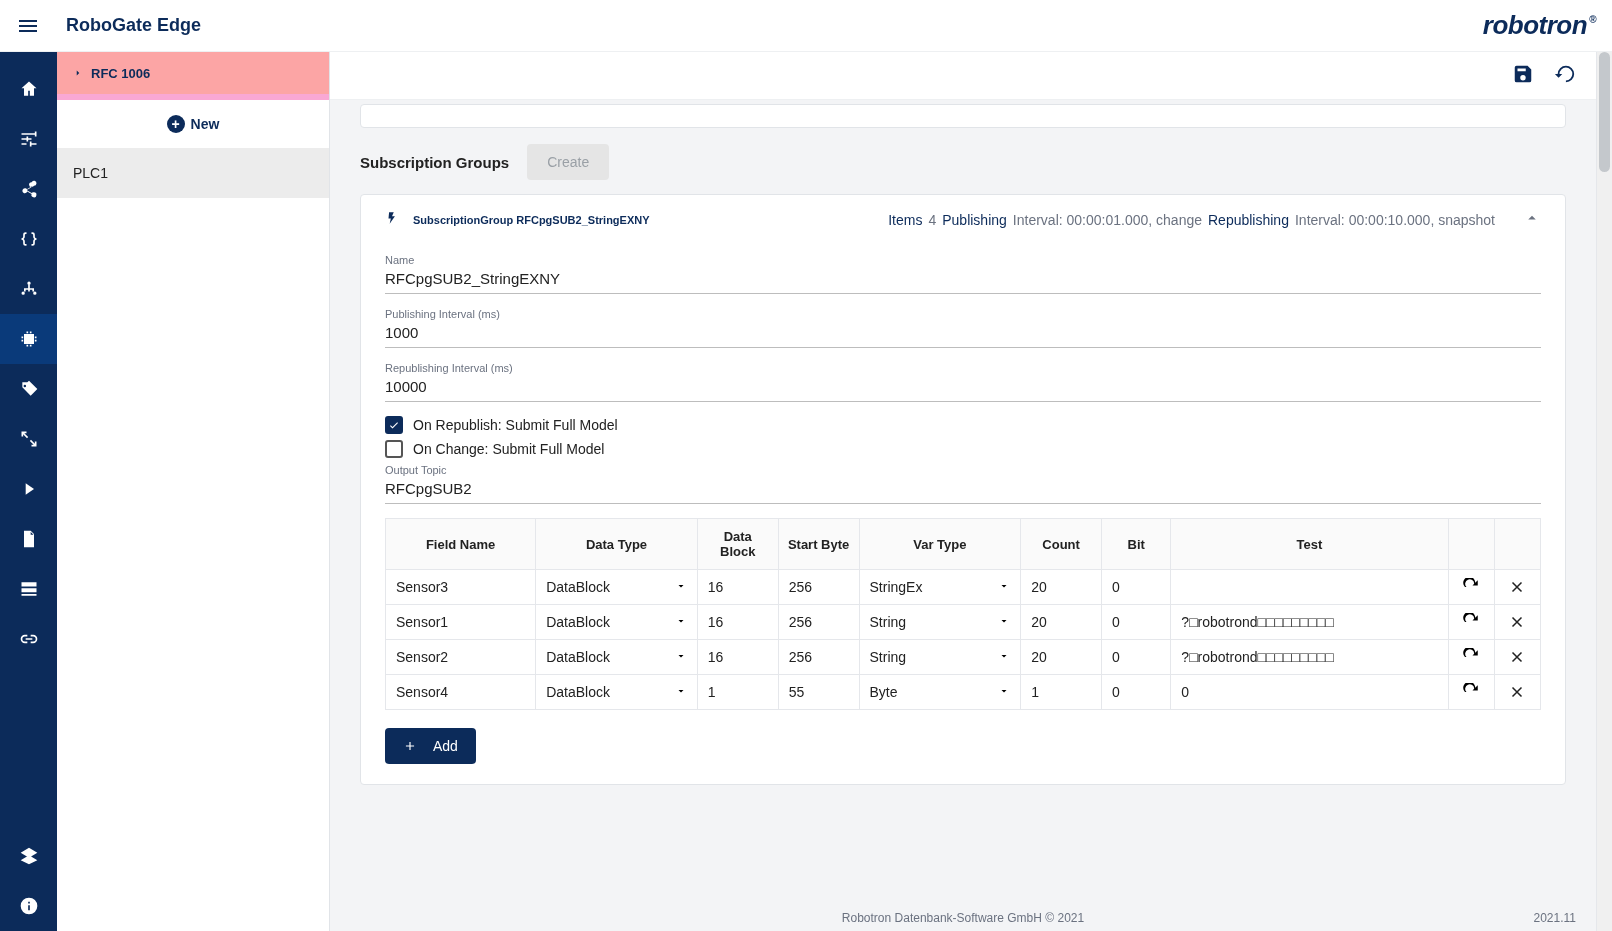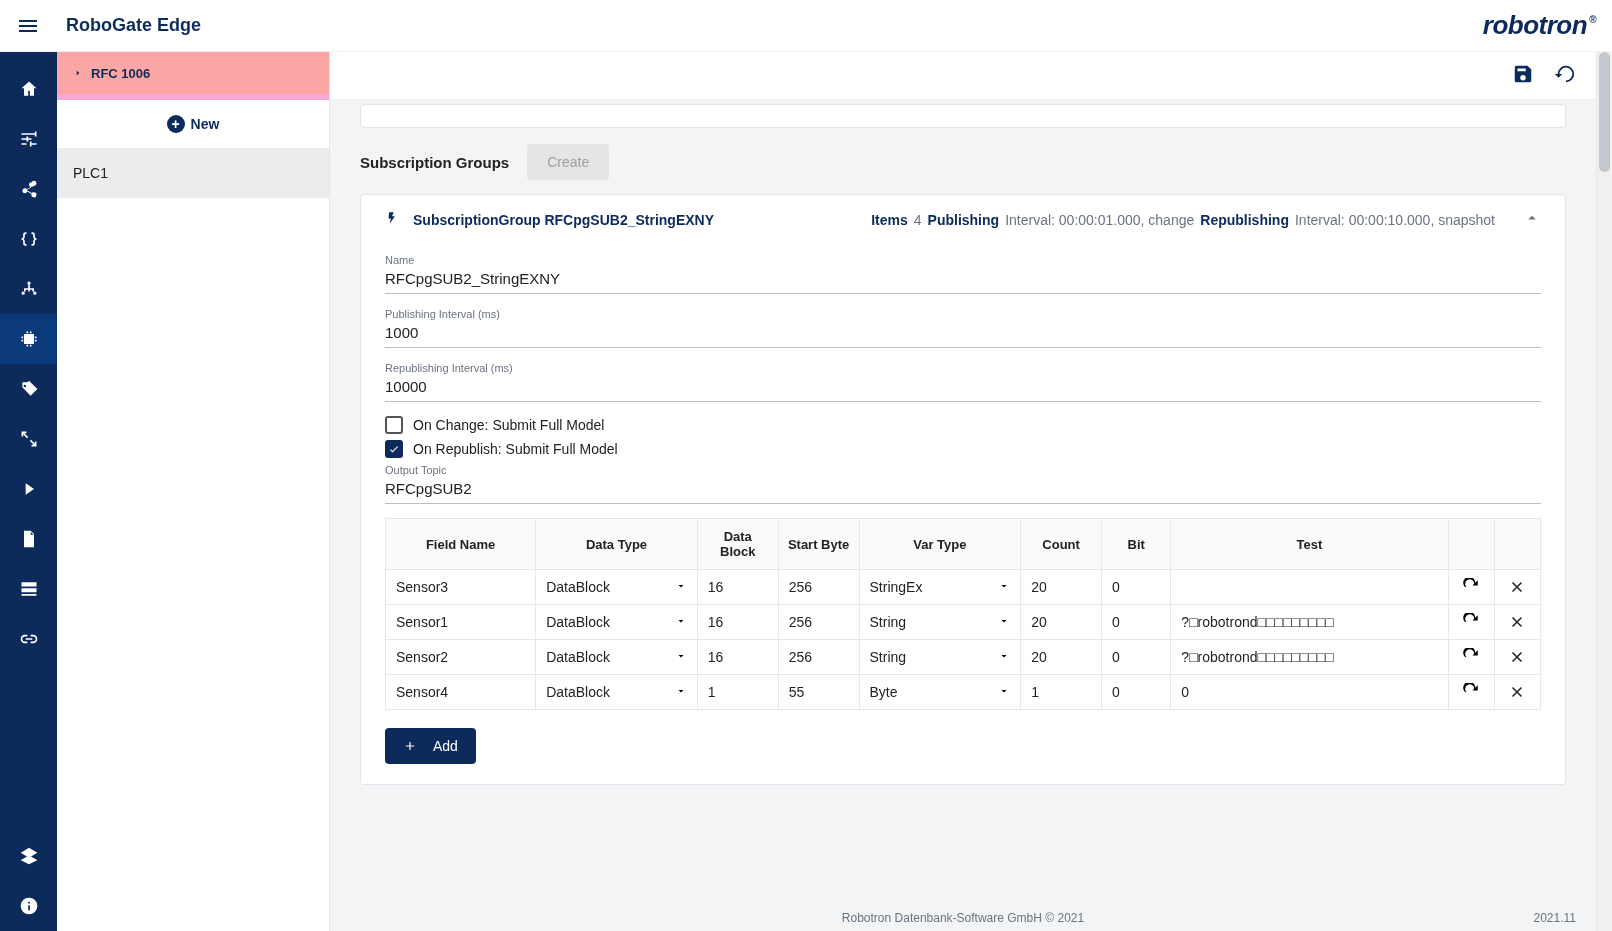--- a/index.html
+++ b/index.html
@@ -57,23 +57,23 @@
   .card-stub{background:#fff; border:1px solid var(--light-border); border-radius:4px; height:24px; margin:4px 0 16px 0;}
 
   .sg-header-row{display:flex; align-items:center; gap:18px; margin-bottom:14px;}
   .sg-header-row .lbl{font-weight:700; color:#222; font-size:15px;}
   .sg-input{flex:0 0 270px; border:none; border-bottom:1px solid #bdbdbd; background:transparent; padding:6px 0; font-size:15px; color:var(--muted); outline:none;}
   .create-btn{background:#e5e5e5; color:#9aa0a6; border:none; border-radius:4px; padding:10px 20px; font-size:14px; cursor:default;}
 
   .card{background:#fff; border:1px solid var(--light-border); border-radius:4px; padding:0;}
   .card-head{display:flex; align-items:center; padding:14px 24px; gap:14px;}
   .card-head .bolt svg{width:14px;height:14px;}
-  .card-head .title{font-weight:700; color:var(--navy); font-size:14px;}
+  .card-head .title{font-weight:700; color:var(--navy); font-size:11px;}
   .card-head .meta{margin-left:auto; display:flex; align-items:center; gap:6px; font-size:14px; flex-wrap:wrap;}
-  .card-head .meta b{font-weight:700; color:var(--navy);}
+  .card-head .meta b{font-weight:400; color:var(--navy);}
   .card-head .meta .grey{color:var(--muted);}
   .card-head .expand{margin-left:14px; color:var(--muted); cursor:pointer;}
   .card-head .expand svg{width:18px;height:18px;}
 
   .card-body{padding:4px 24px 20px 24px;}
 
   .field{margin:6px 0 14px 0;}
   .field .flabel{font-size:11px; color:var(--muted);}
   .field .finput{width:100%; border:none; border-bottom:1px solid #bdbdbd; padding:4px 0 6px 0; font-size:15px; color:#222; background:transparent; outline:none;}
 
@@ -258,30 +258,30 @@
             <div class="field">
               <div class="flabel">Publishing Interval (ms)</div>
               <input class="finput" value="1000" style="">
             </div>
             <div class="field">
               <div class="flabel">Republishing Interval (ms)</div>
               <input class="finput" value="10000" style="">
             </div>
 
             <div class="chk-row">
-              <span class="chk"></span>
-              <span>On Change: Submit Full Model</span>
-            </div>
-            <div class="chk-row">
               <span class="chk checked">
                   <svg viewBox="0 0 24 24">
                     <path fill="#fff" d="M9 16.2l-3.5-3.5L4 14.2 9 19l11-11-1.5-1.5z"></path>
                   </svg>
                 </span>
               <span>On Republish: Submit Full Model</span>
+            </div>
+            <div class="chk-row">
+              <span class="chk"></span>
+              <span>On Change: Submit Full Model</span>
             </div>
 
             <div class="field" style="margin-top:2px;">
               <div class="flabel">Output Topic</div>
               <input class="finput" value="RFCpgSUB2" style="">
             </div>
 
             <table class="grid">
               <colgroup>
                 <col style="width:13%">

